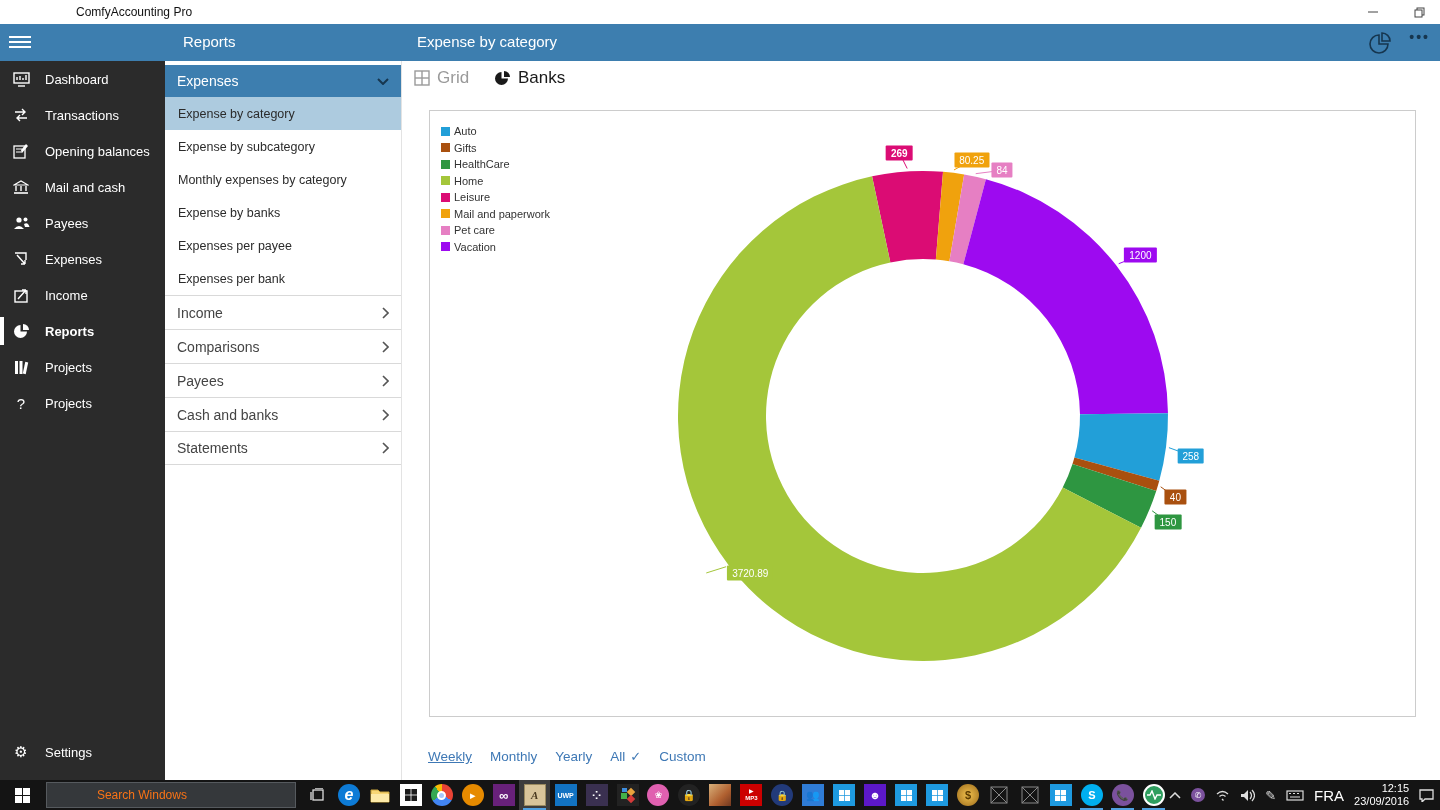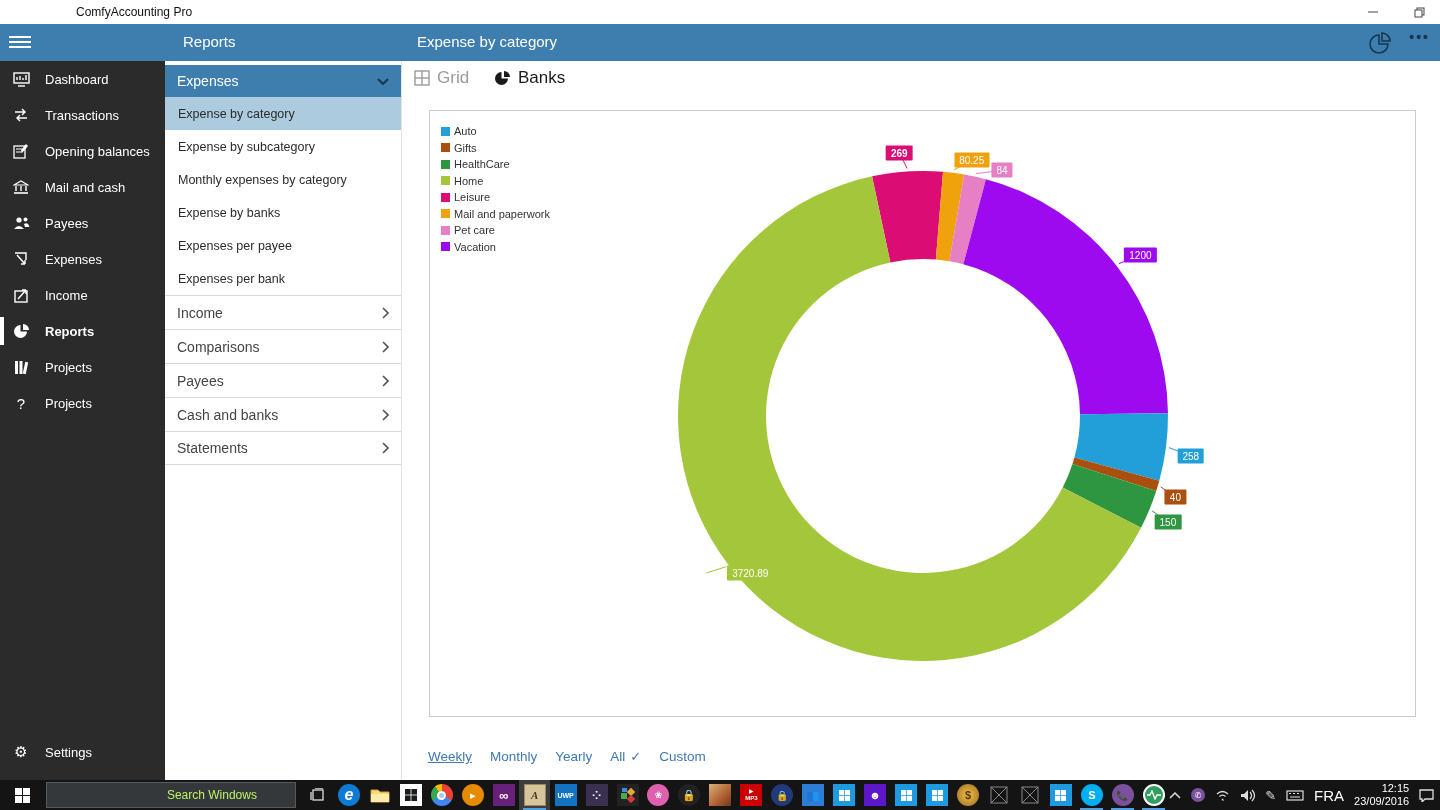--- a/index.html
+++ b/index.html
@@ -53,21 +53,21 @@
   .val-label { position:absolute; color:#fff; font-size:10px; padding:2px 5px; border-radius:1px; transform:translate(-50%,-50%); white-space:nowrap; }
   #footer-links { position:absolute; left:26px; top:688px; display:flex; align-items:center; gap:18px; font-size:13.5px; color:#3e78b5; }
   #footer-links span { cursor:pointer; }
   .underlined { text-decoration:underline; }
   #all-check { font-size:13px; margin-left:-13px; }
 
   
   #taskbar { position:absolute; left:0; top:780px; width:1440px; height:30px; background:#141414; display:flex; align-items:center; }
   #start-btn { width:46px; height:30px; display:flex; align-items:center; justify-content:center; cursor:pointer; }
   #search-box { width:250px; height:26px; background:#35383b; border:1px solid #565a5e; display:flex; align-items:center; margin-right:8px; }
-  #search-box span { color:#bef264; font-size:12px; padding-left:120px; }
+  #search-box span { color:#f97316; font-size:12px; padding-left:50px; }
   #taskview { width:30px; height:30px; display:flex; align-items:center; justify-content:center; cursor:pointer; }
   .tb-slot { width:31px; height:30px; display:flex; align-items:center; justify-content:center; position:relative; cursor:pointer; }
   .tb-slot.open::after { content:""; position:absolute; left:4px; right:4px; bottom:0; height:2px; background:#4fa0e0; }
   .tb-slot.active { background:#3d3d3d; }
   .tile { width:22px; height:22px; display:flex; align-items:center; justify-content:center; font-size:11px; font-weight:bold; color:#fff; }
   .round { border-radius:50%; }
   #tray { margin-left:auto; display:flex; align-items:center; gap:10px; padding-right:6px; }
   .tray-ic { color:#ddd; font-size:13px; display:flex; align-items:center; cursor:pointer; }
   #lang { color:#fff; font-size:15px; cursor:pointer; }
   #clock { color:#fff; font-size:11px; text-align:right; line-height:13px; cursor:pointer; }

